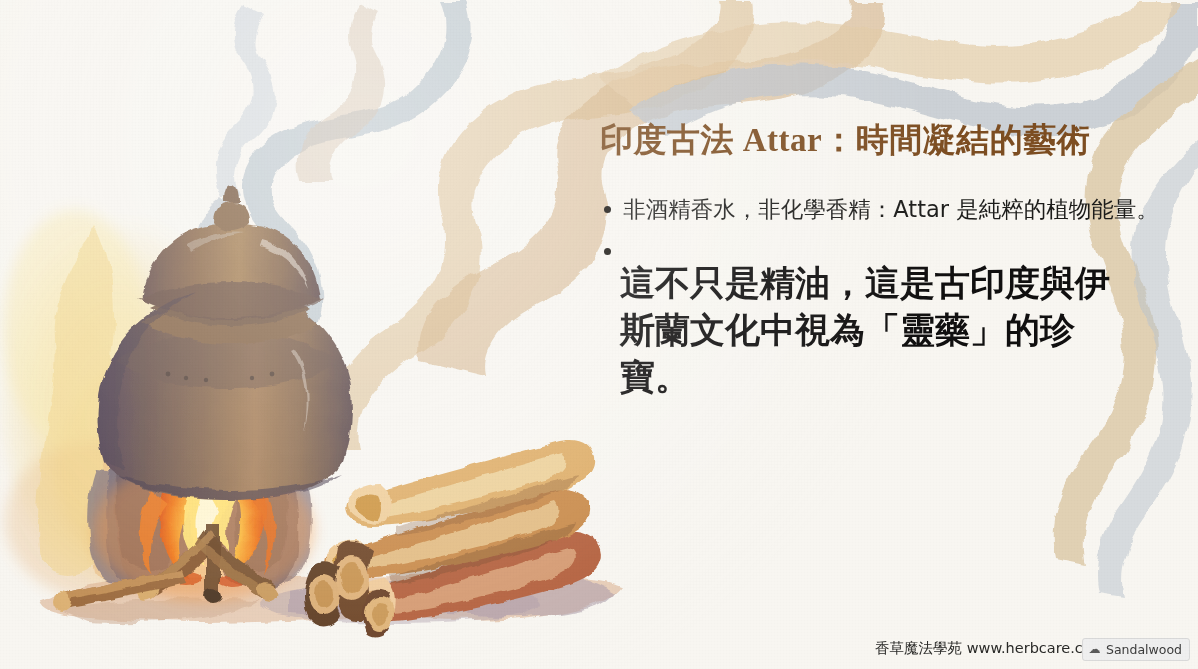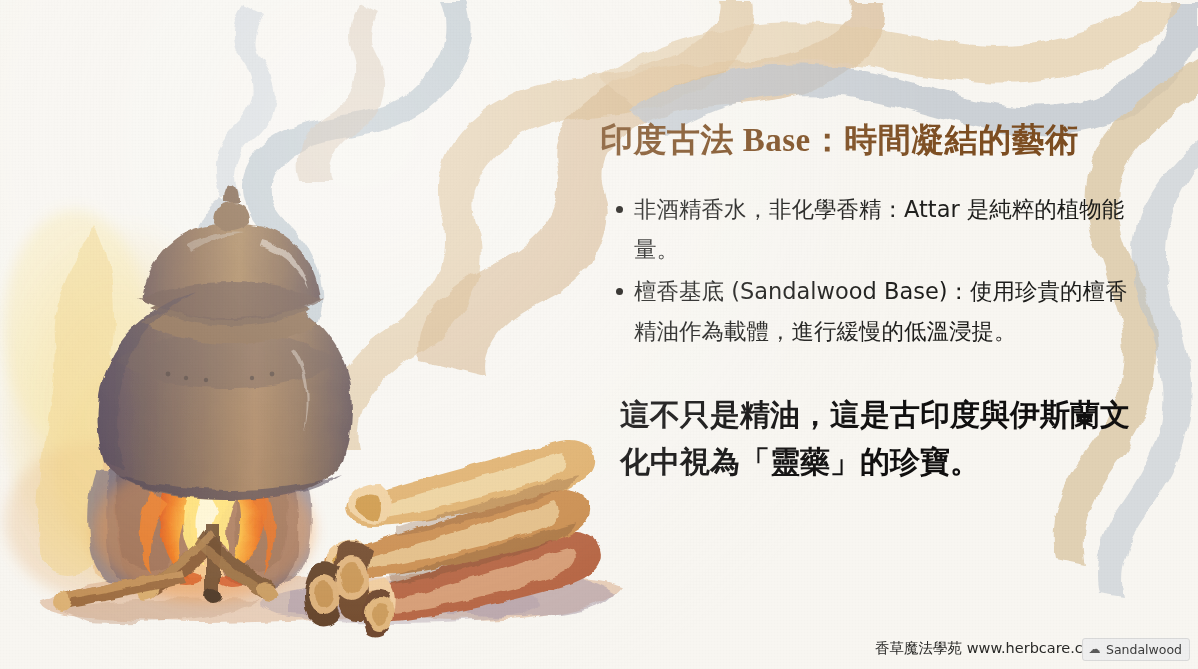--- a/index.html
+++ b/index.html
@@ -47,22 +47,23 @@
     font-family: "Liberation Serif", serif;
     font-weight: bold;
     font-size: 33px;
     letter-spacing: .5px;
     color: #7d4e22;
     margin: 0 0 26px 8px;
     white-space: nowrap;
   }
   #bullet-list {
     list-style: none;
-    margin: 16px;
+    margin: 4px;
     padding: 0;
+    text-align: center;
   }
   #bullet-list li {
     position: relative;
     font-family: "DejaVu Sans", sans-serif;
     font-size: 22.5px;
     line-height: 40px;
     color: #1d1d1b;
     padding-left: 26px;
     margin-bottom: 2px;
     max-width: 540px;
@@ -70,24 +71,24 @@
   #bullet-list li .dot {
     position: absolute;
     left: 8px;
     top: 17px;
     width: 7px;
     height: 7px;
     border-radius: 50%;
     background: #16130f;
   }
   #conclusion {
-    margin: 40px 0 0 28px;
+    margin: 31px 0 0 28px;
     font-family: "Liberation Serif", serif;
     font-weight: bold;
-    font-size: 30px;
+    font-size: 35px;
     line-height: 47px;
     color: #111010;
     max-width: 520px;
   }
 
   
   #footer {
     position: absolute;
     right: 8px;
     bottom: 8px;
@@ -339,30 +340,29 @@
         <path d="M390,576 C450,560 520,538 576,522 C572,534 556,542 524,552 C466,570 414,582 392,584 Z" fill="#6b4328" opacity="0.32"></path>
         <path d="M396,528 C456,512 522,490 578,474 C574,486 558,494 526,504 C468,522 418,534 396,536 Z" fill="#7a4d2c" opacity="0.3"></path>
       </g>
     </svg>
   </div>
 
   <div id="paper-texture"></div>
 
   <div id="text-column">
 
-    <h1 id="slide-title">印度古法 Base：時間凝結的藝術</h1>
+    <h1 id="slide-title">印度古法 Attar：時間凝結的藝術</h1>
 
     <ul id="bullet-list">
       <li>
         <span class="dot"></span>
         <span>非酒精香水，非化學香精：Attar 是純粹的植物能量。</span>
       </li>
       <li>
         <span class="dot"></span>
-        <span>檀香基底 (Sandalwood Base)：使用珍貴的檀香精油作為載體，進行緩慢的低溫浸提。</span>
       </li>
     </ul>
 
     <p id="conclusion">這不只是精油，這是古印度與伊斯蘭文化中視為「靈藥」的珍寶。</p>
   </div>
 
   <div id="footer">
     <span id="footer-credit">香草魔法學苑 www.herbcare.com.tw</span>
     <span id="footer-copyright">版權所有</span>
     <span id="notebooklm-badge">

